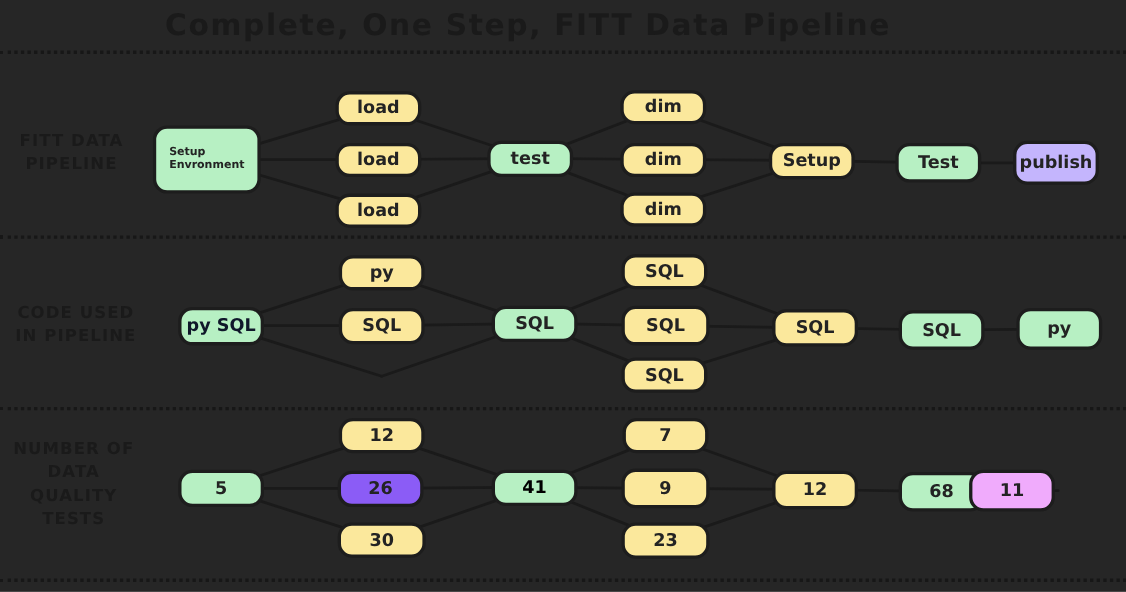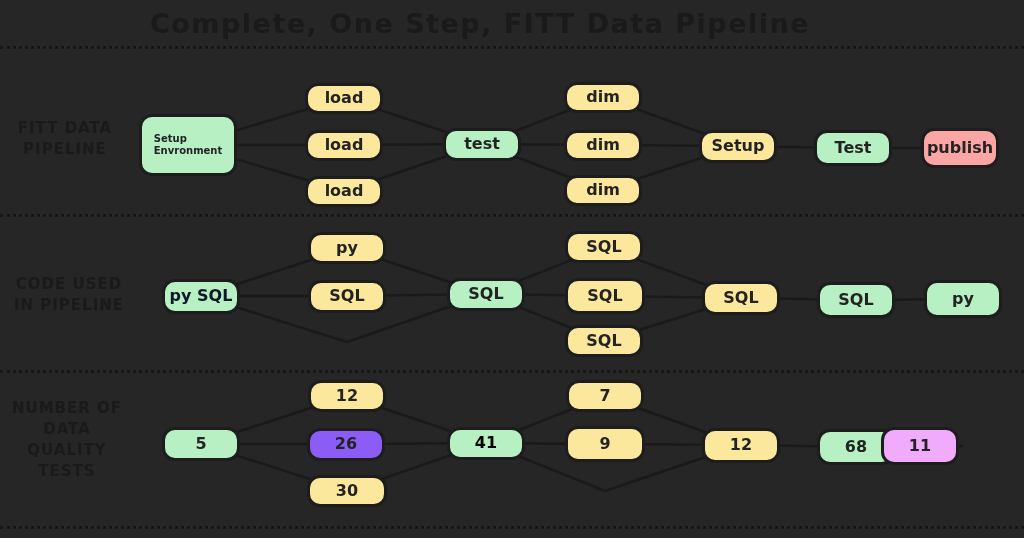--- a/index.html
+++ b/index.html
@@ -119,35 +119,36 @@
 Envronment</div>
       <div class="node" style="left: 305px; top: 82.5px; width: 78px; height: 31px; background: rgb(251, 232, 156); border-color: rgb(29, 29, 29); color: rgb(35, 35, 35);">load</div>
       <div class="node" style="left: 305px; top: 129.5px; width: 78px; height: 31px; background: rgb(251, 232, 156); border-color: rgb(29, 29, 29); color: rgb(35, 35, 35);">load</div>
       <div class="node" style="left: 305px; top: 175.5px; width: 78px; height: 31px; background: rgb(251, 232, 156); border-color: rgb(29, 29, 29); color: rgb(35, 35, 35);">load</div>
       <div class="node" style="left: 443px; top: 127.5px; width: 78px; height: 33px; background: rgb(183, 240, 195); border-color: rgb(29, 29, 29); color: rgb(35, 35, 35);">test</div>
       <div class="node" style="left: 564px; top: 81.5px; width: 78px; height: 31px; background: rgb(251, 232, 156); border-color: rgb(29, 29, 29); color: rgb(35, 35, 35);">dim</div>
       <div class="node" style="left: 564px; top: 129.5px; width: 78px; height: 31px; background: rgb(251, 232, 156); border-color: rgb(29, 29, 29); color: rgb(35, 35, 35);">dim</div>
       <div class="node" style="left: 564px; top: 174.5px; width: 78px; height: 31px; background: rgb(251, 232, 156); border-color: rgb(29, 29, 29); color: rgb(35, 35, 35);">dim</div>
       <div class="node" style="left: 699px; top: 129.5px; width: 78px; height: 33px; background: rgb(251, 232, 156); border-color: rgb(29, 29, 29); color: rgb(35, 35, 35);">Setup</div>
       <div class="node" style="left: 814px; top: 130px; width: 78px; height: 36px; background: rgb(183, 240, 195); border-color: rgb(29, 29, 29); color: rgb(35, 35, 35);">Test</div>
-      <div class="node" style="left: 921px; top: 128px; width: 78px; height: 40px; background: #fca5a5; border-color: rgb(29, 29, 29); color: rgb(35, 35, 35);">publish</div>
+      <div class="node" style="left: 921px; top: 128px; width: 78px; height: 40px; background: #c4b5fd; border-color: rgb(29, 29, 29); color: rgb(35, 35, 35);">publish</div>
       <div class="node" style="left: 162px; top: 278.5px; width: 78px; height: 35px; background: rgb(183, 240, 195); border-color: rgb(29, 29, 29); color: #0f172a;">py SQL</div>
       <div class="node" style="left: 308px; top: 232px; width: 78px; height: 32px; background: rgb(251, 232, 156); border-color: rgb(29, 29, 29); color: rgb(35, 35, 35);">py</div>
       <div class="node" style="left: 308px; top: 279.5px; width: 78px; height: 33px; background: rgb(251, 232, 156); border-color: rgb(29, 29, 29); color: rgb(35, 35, 35);">SQL</div>
       <div class="node" style="left: 447px; top: 277.5px; width: 78px; height: 33px; background: rgb(183, 240, 195); border-color: rgb(29, 29, 29); color: rgb(35, 35, 35);">SQL</div>
       <div class="node" style="left: 565px; top: 231px; width: 78px; height: 32px; background: rgb(251, 232, 156); border-color: rgb(29, 29, 29); color: rgb(35, 35, 35);">SQL</div>
       <div class="node" style="left: 565px; top: 278px; width: 80px; height: 36px; background: rgb(251, 232, 156); border-color: rgb(29, 29, 29); color: rgb(35, 35, 35);">SQL</div>
       <div class="node" style="left: 565px; top: 325px; width: 78px; height: 32px; background: rgb(251, 232, 156); border-color: rgb(29, 29, 29); color: rgb(35, 35, 35);">SQL</div>
       <div class="node" style="left: 702px; top: 281px; width: 78px; height: 34px; background: rgb(251, 232, 156); border-color: rgb(29, 29, 29); color: rgb(35, 35, 35);">SQL</div>
       <div class="node" style="left: 817px; top: 282px; width: 78px; height: 36px; background: rgb(183, 240, 195); border-color: rgb(29, 29, 29); color: rgb(35, 35, 35);">SQL</div>
       <div class="node" style="left: 924px; top: 280px; width: 78px; height: 38px; background: rgb(183, 240, 195); border-color: rgb(29, 29, 29); color: rgb(35, 35, 35);">py</div>
       <div class="node" style="left: 162px; top: 427px; width: 78px; height: 34px; background: rgb(183, 240, 195); border-color: rgb(29, 29, 29); color: rgb(35, 35, 35);">5</div>
       <div class="node" style="left: 308px; top: 380px; width: 78px; height: 32px; background: rgb(251, 232, 156); border-color: rgb(29, 29, 29); color: rgb(35, 35, 35);">12</div>
       <div class="node" style="left: 307px; top: 427.5px; width: 78px; height: 33px; background: #8b5cf6; border-color: rgb(29, 29, 29); color: rgb(35, 35, 35);">26</div>
       <div class="node" style="left: 307px; top: 475px; width: 80px; height: 32px; background: rgb(251, 232, 156); border-color: rgb(29, 29, 29); color: rgb(35, 35, 35);">30</div>
       <div class="node" style="left: 447px; top: 426.5px; width: 78px; height: 33px; background: rgb(183, 240, 195); border-color: rgb(29, 29, 29); color: #000000;">41</div>
       <div class="node" style="left: 566px; top: 380px; width: 78px; height: 32px; background: rgb(251, 232, 156); border-color: rgb(29, 29, 29); color: rgb(35, 35, 35);">7</div>
       <div class="node" style="left: 565px; top: 426px; width: 80px; height: 36px; background: rgb(251, 232, 156); border-color: rgb(29, 29, 29); color: rgb(35, 35, 35);">9</div>
+      <div class="node" style="left: 565px; top: 474.5px; width: 80px; height: 33px; background: rgb(251, 232, 156); border-color: rgb(29, 29, 29); color: rgb(35, 35, 35);">23</div>
       <div class="node" style="left: 702px; top: 427.5px; width: 78px; height: 35px; background: rgb(251, 232, 156); border-color: rgb(29, 29, 29); color: rgb(35, 35, 35);">12</div>
       <div class="node" style="left: 817px; top: 429px; width: 78px; height: 36px; background: rgb(183, 240, 195); border-color: rgb(29, 29, 29); color: rgb(35, 35, 35);">68</div>
       <div class="node" style="left: 881px; top: 427px; width: 78px; height: 38px; background: #f0abfc; border-color: rgb(29, 29, 29); color: rgb(35, 35, 35);">11</div>
     </div>
 </div>
 
 </body></html>

